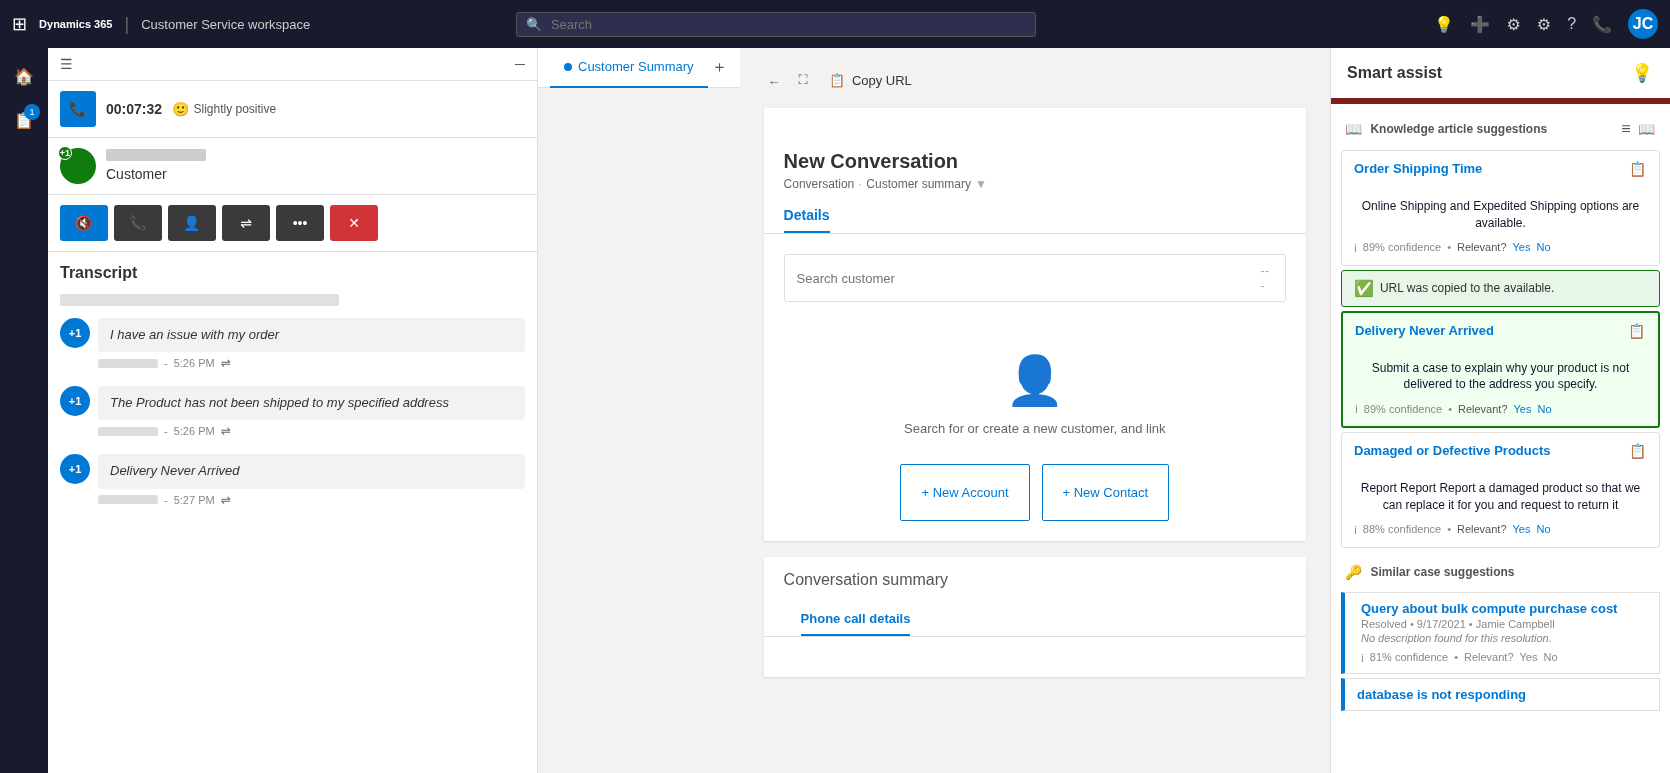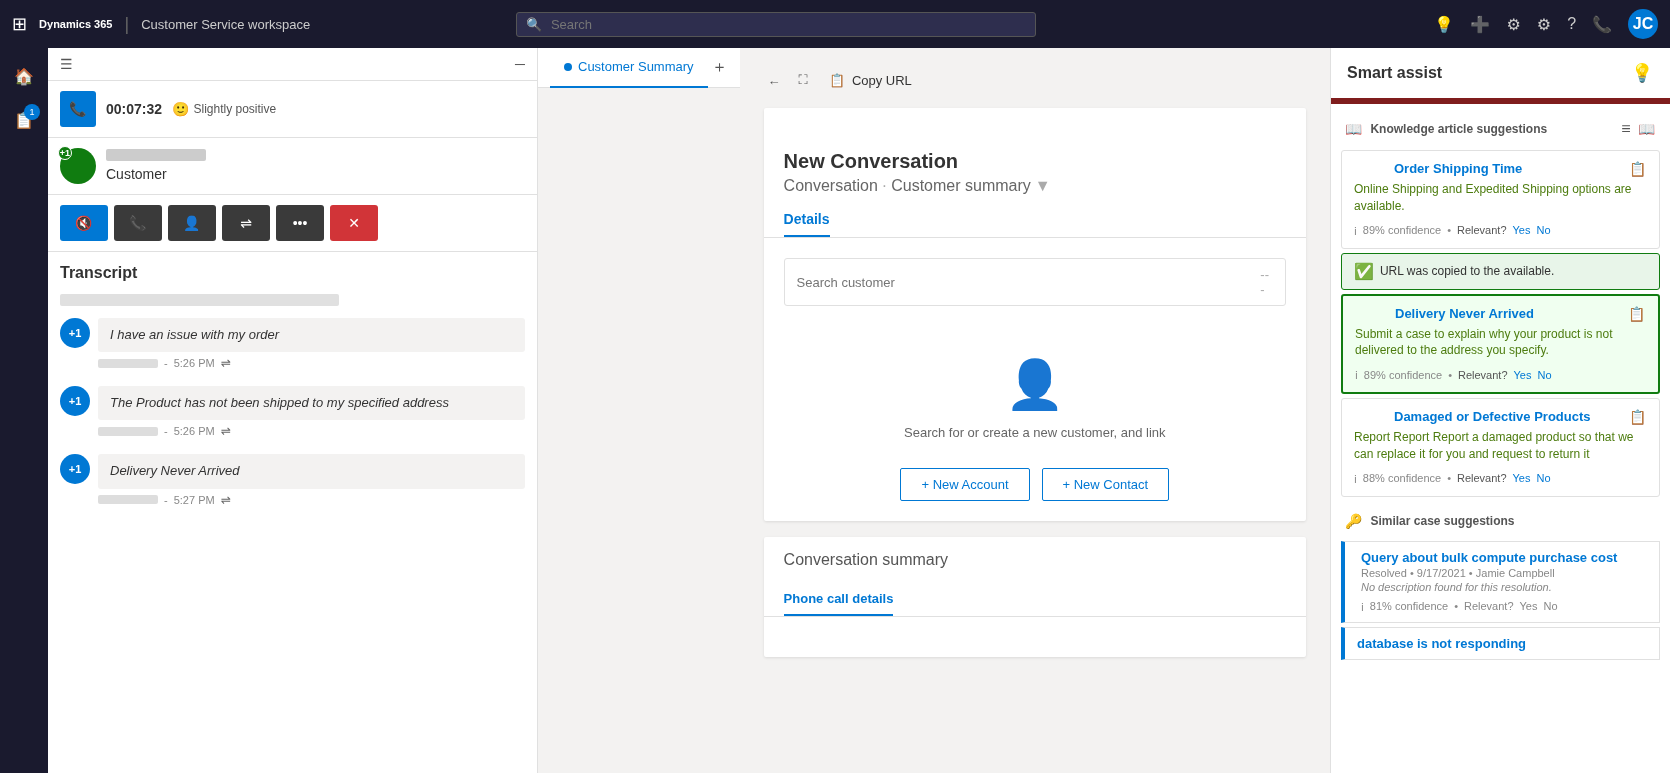--- a/index.html
+++ b/index.html
@@ -222,21 +222,21 @@
       background: white;
       border-radius: 2px;
       box-shadow: 0 1px 3px rgba(0,0,0,0.1);
       margin-bottom: 16px;
       overflow: hidden;
     }
     .summary-card-header {
       padding: 16px 20px 8px;
     }
     .summary-card-header h2 { font-size: 20px; font-weight: 600; color: #333; margin-bottom: 4px; margin-top: 26px; }
-    .summary-card-header .breadcrumb { font-size: 16px; color: #666; display: flex; align-items: center; gap: 4px; }
+    .summary-card-header .breadcrumb { font-size: 12px; color: #666; display: flex; align-items: center; gap: 4px; }
     .summary-card-header .breadcrumb span { cursor: pointer; }
     .summary-card-header .breadcrumb .arrow { color: #aaa; }
 
     .details-tabs {
       padding: 0 20px;
       border-bottom: 1px solid #e0e0e0;
       display: flex;
       gap: 20px;
     }
     .details-tab {
@@ -273,31 +273,31 @@
     .no-customer {
       display: flex; flex-direction: column; align-items: center; gap: 12px;
       margin-top: 20px;
     }
     .no-customer .person-icon { font-size: 48px; color: #bbb; }
     .no-customer .no-customer-text { font-size: 13px; color: #666; }
 
     .create-buttons { display: flex; gap: 12px; margin-top: 16px; }
     .create-btn {
       border: 1px solid #0078d4; color: #0078d4; background: white;
-      padding: 8px 20px; font-size: 13px; border-radius: 2px; cursor: pointer;
+      padding: 20px 20px; font-size: 13px; border-radius: 2px; cursor: pointer;
       display: flex; align-items: center; gap: 4px;
     }
 
     
     .conv-summary-card {
       background: white; border-radius: 2px; box-shadow: 0 1px 3px rgba(0,0,0,0.1);
     }
     .conv-summary-header { padding: 14px 20px; font-size: 16px; color: #555; font-weight: 400; }
     .conv-summary-tabs {
-      padding: 0 20px;
+      padding: 0 37px;
       display: flex; gap: 20px;
       border-bottom: 1px solid #e0e0e0;
     }
     .conv-summary-tab {
       padding: 8px 0; font-size: 13px; cursor: pointer; color: #555;
       border-bottom: 2px solid transparent;
     }
     .conv-summary-tab.active { color: #0078d4; border-bottom-color: #0078d4; font-weight: 600; }
 
     
@@ -335,23 +335,23 @@
       border-radius: 3px;
       padding: 10px 12px;
       background: white;
     }
     .article-card.highlighted {
       border: 2px solid #107c10;
       background: #f0fff0;
     }
     .article-card .article-title {
       color: #0078d4; font-size: 13px; font-weight: 600; cursor: pointer;
-      display: flex; justify-content: space-between; align-items: flex-start; margin-left: 40px;
-    }
-    .article-card .article-desc { font-size: 12px; color: #4d7c0f; margin-top: 4px; line-height: 1.4; }
+      display: flex; justify-content: space-between; align-items: flex-start;
+    }
+    .article-card .article-desc { font-size: 12px; color: #0f172a; margin-top: 21px; line-height: 1.4; text-align: center; }
     .article-card .article-meta {
       display: flex; align-items: center; gap: 6px; margin-top: 8px;
       font-size: 11px; color: #888;
     }
     .article-card .article-meta .relevance { color: #555; }
     .article-card .article-meta .yes-link { color: #0078d4; cursor: pointer; }
     .article-card .article-meta .no-link { color: #0078d4; cursor: pointer; }
     .article-card .copy-btn { color: #555; font-size: 14px; cursor: pointer; }
 
     .copied-banner {

